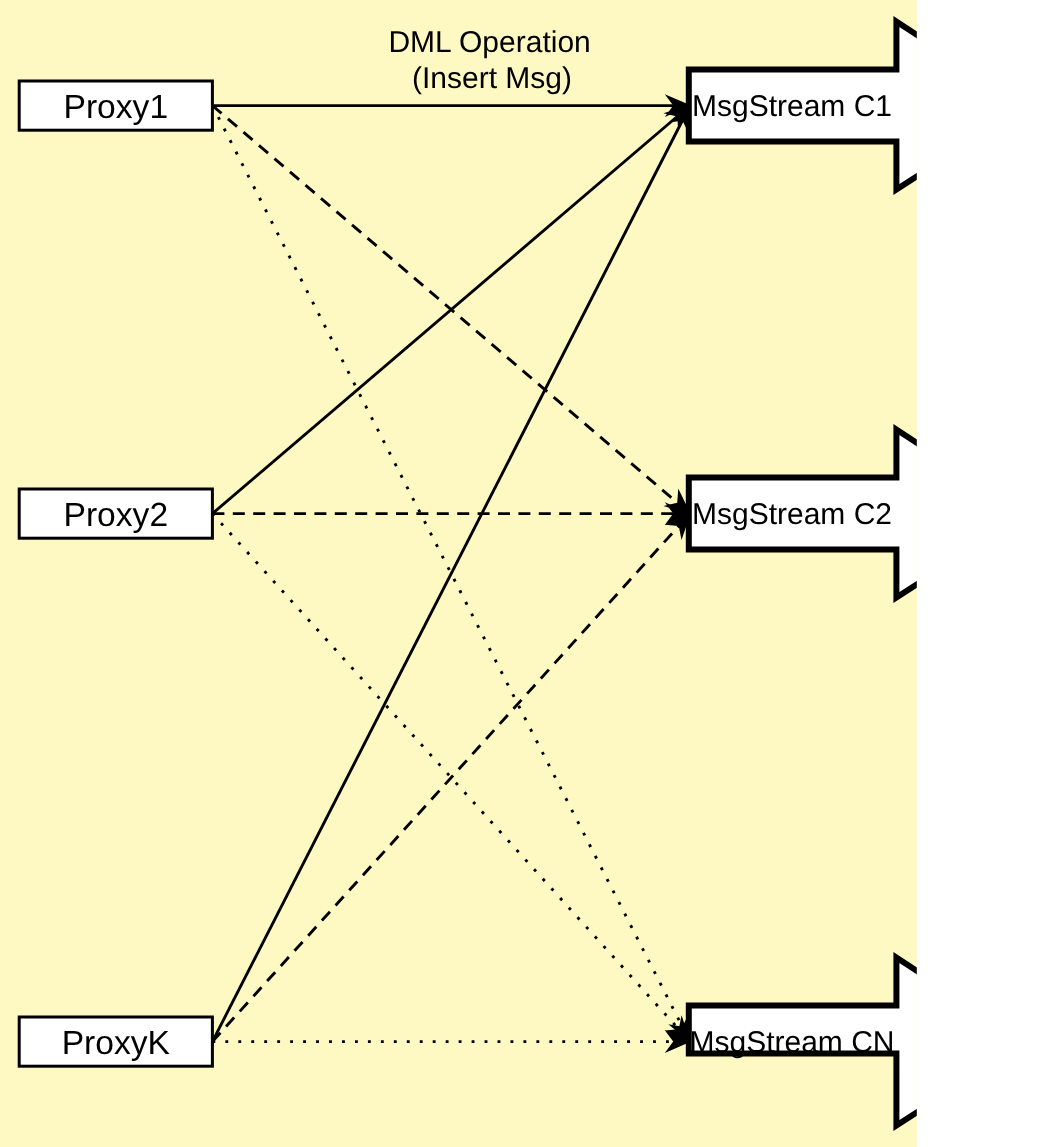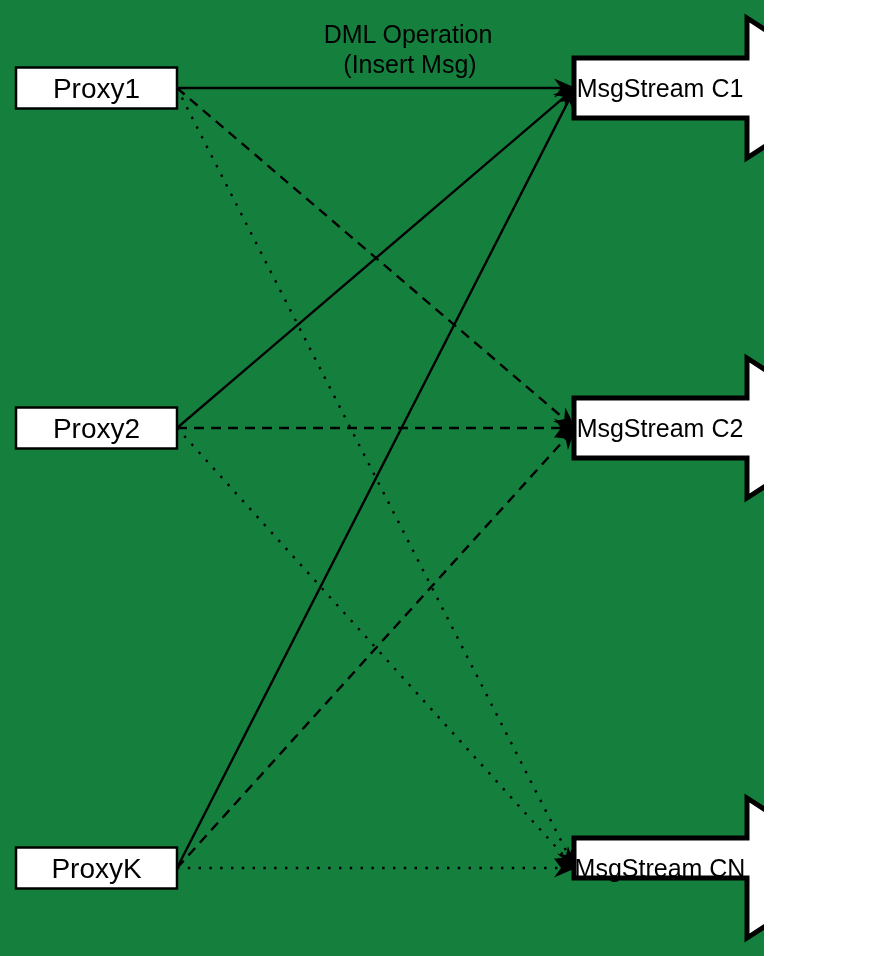--- a/index.html
+++ b/index.html
@@ -1,20 +1,20 @@
 <!DOCTYPE html>
 <html><head>
 <meta charset="utf-8">
 <style>
   html, body { margin: 0; padding: 0; background: #ffffff; }
   .canvas {
     position: relative;
     width: 764px;
     height: 956px;
-    background: #15803d;
+    background: #fef9c3;
     overflow: hidden;
   }
   svg { display: block; }
   text {
     font-family: "Liberation Sans", sans-serif;
     fill: #000000;
   }
   .title-text {
     font-size: 25px;
     text-anchor: middle;

